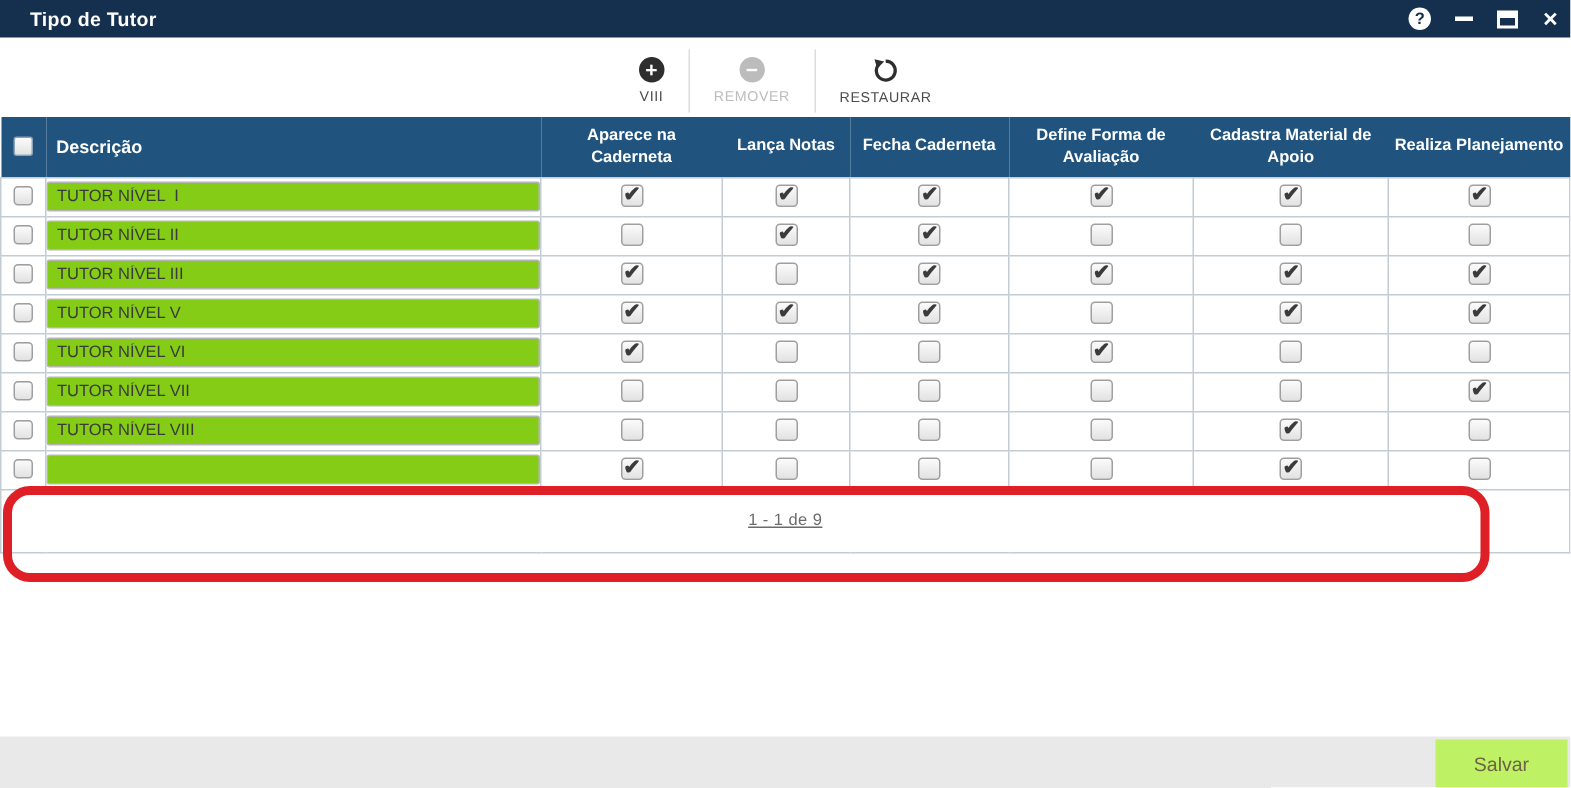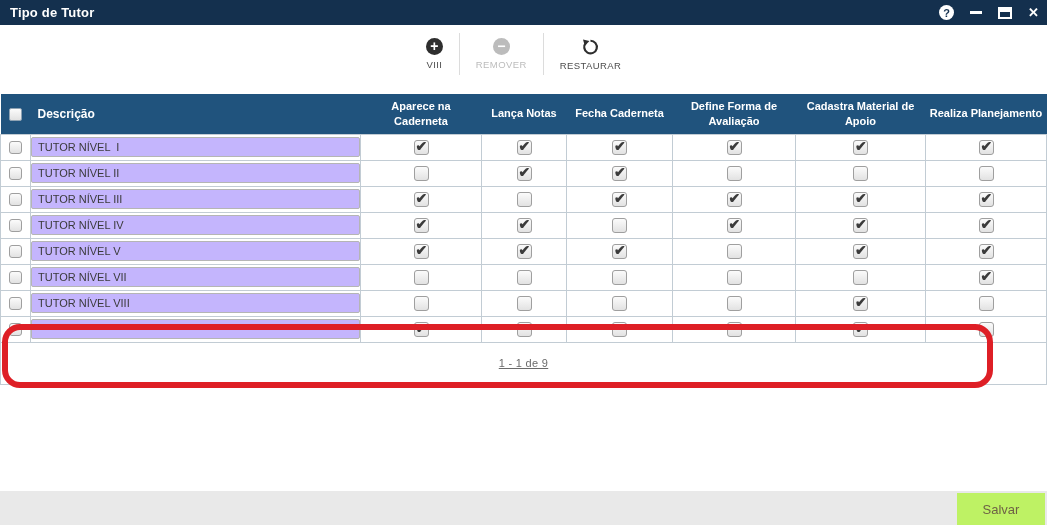--- a/index.html
+++ b/index.html
@@ -7,21 +7,21 @@
   body {
     font-family:"Liberation Sans", sans-serif;
     background:#ffffff;
     position:relative;
     color:#333;
   }
 
   
   .titlebar {
     height:25px; background:#14304e; color:#fff;
-    display:flex; align-items:center; padding-left:10px;
+    display:flex; align-items:center; padding-left:20px;
     position:relative;
     text-align:center;
   }
   .titlebar .title { font-size:13px; font-weight:bold; letter-spacing:.2px; }
   .win-controls {
     position:absolute; right:8px; top:0; height:25px;
     display:flex; align-items:center; gap:16px;
   }
   .wc-help {
     width:15px; height:15px; border-radius:50%; background:#fff;
@@ -51,37 +51,37 @@
     width:17px; height:17px; border-radius:50%; background:#2e2e2e;
     color:#fff; font-size:14px; font-weight:bold; line-height:16px;
     text-align:center; display:block;
   }
   .tool-btn.disabled .circle-ic { background:#bcbcbc; }
   .tool-sep { width:1px; background:#dcdcdc; margin:3px 0; }
 
   
   table.grid {
     width:1046px; border-collapse:collapse; table-layout:fixed;
-    margin-top:16px;
+    margin-top:0;
   }
   table.grid thead th {
     background:#20537d; color:#fff; font-size:11px; font-weight:bold;
     height:40px; text-align:center; padding:0 3px; line-height:1.35;
     border:none;
   }
   table.grid thead th.desc-h { text-align:left; padding-left:7px; font-size:12px; }
   table.grid td {
     border:1px solid #c2ccd4; height:26px; text-align:center;
     vertical-align:middle; background:#fff; padding:0;
   }
   td.desc-cell { text-align:left; padding:0 3px; }
   .desc-input {
     width:100%; height:20px; border:1px solid #b5b5b5; border-radius:2px;
     font-family:"Liberation Sans", sans-serif; font-size:11px; color:#3a3a3a;
-    padding:0 6px; background:#c4b5fd; outline:none; display:block;
+    padding:0 6px; background:#84cc16; outline:none; display:block;
   }
   .cb {
     display:inline-block; position:relative;
     border:1px solid #9f9f9f; border-radius:3px;
     background:linear-gradient(#fbfbfb,#e2e2e2);
     vertical-align:middle; cursor:pointer;
   }
   .cb.sel  { width:13px; height:13px; }
   .cb.flag { width:15px; height:15px; }
   .cb.checked::after {
@@ -207,40 +207,40 @@
         <td><span class="cb flag checked"></span></td>
         <td><span class="cb flag"></span></td>
         <td><span class="cb flag checked"></span></td>
         <td><span class="cb flag checked"></span></td>
         <td><span class="cb flag checked"></span></td>
         <td><span class="cb flag checked"></span></td>
       </tr>
       <tr>
         <td><span class="cb sel"></span></td>
         <td class="desc-cell">
-          <input type="text" class="desc-input" value="TUTOR NÍVEL IV" style="">
-        </td>
-        <td><span class="cb flag checked"></span></td>
-        <td><span class="cb flag checked"></span></td>
-        <td><span class="cb flag"></span></td>
-        <td><span class="cb flag checked"></span></td>
-        <td><span class="cb flag checked"></span></td>
-        <td><span class="cb flag checked"></span></td>
-      </tr>
-      <tr>
-        <td><span class="cb sel"></span></td>
-        <td class="desc-cell">
           <input type="text" class="desc-input" value="TUTOR NÍVEL V" style="">
         </td>
         <td><span class="cb flag checked"></span></td>
         <td><span class="cb flag checked"></span></td>
         <td><span class="cb flag checked"></span></td>
         <td><span class="cb flag"></span></td>
         <td><span class="cb flag checked"></span></td>
         <td><span class="cb flag checked"></span></td>
+      </tr>
+      <tr>
+        <td><span class="cb sel"></span></td>
+        <td class="desc-cell">
+          <input type="text" class="desc-input" value="TUTOR NÍVEL VI" style="">
+        </td>
+        <td><span class="cb flag checked"></span></td>
+        <td><span class="cb flag"></span></td>
+        <td><span class="cb flag"></span></td>
+        <td><span class="cb flag checked"></span></td>
+        <td><span class="cb flag"></span></td>
+        <td><span class="cb flag"></span></td>
       </tr>
       <tr>
         <td><span class="cb sel"></span></td>
         <td class="desc-cell">
           <input type="text" class="desc-input" value="TUTOR NÍVEL VII" style="">
         </td>
         <td><span class="cb flag"></span></td>
         <td><span class="cb flag"></span></td>
         <td><span class="cb flag"></span></td>
         <td><span class="cb flag"></span></td>

